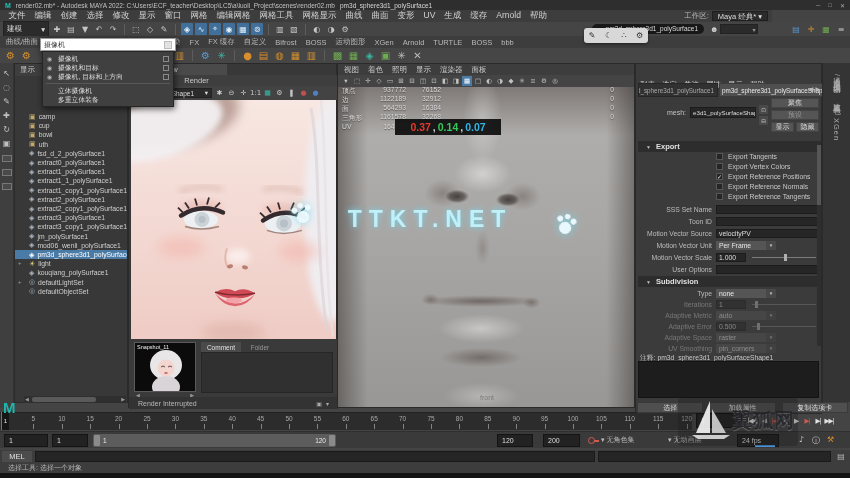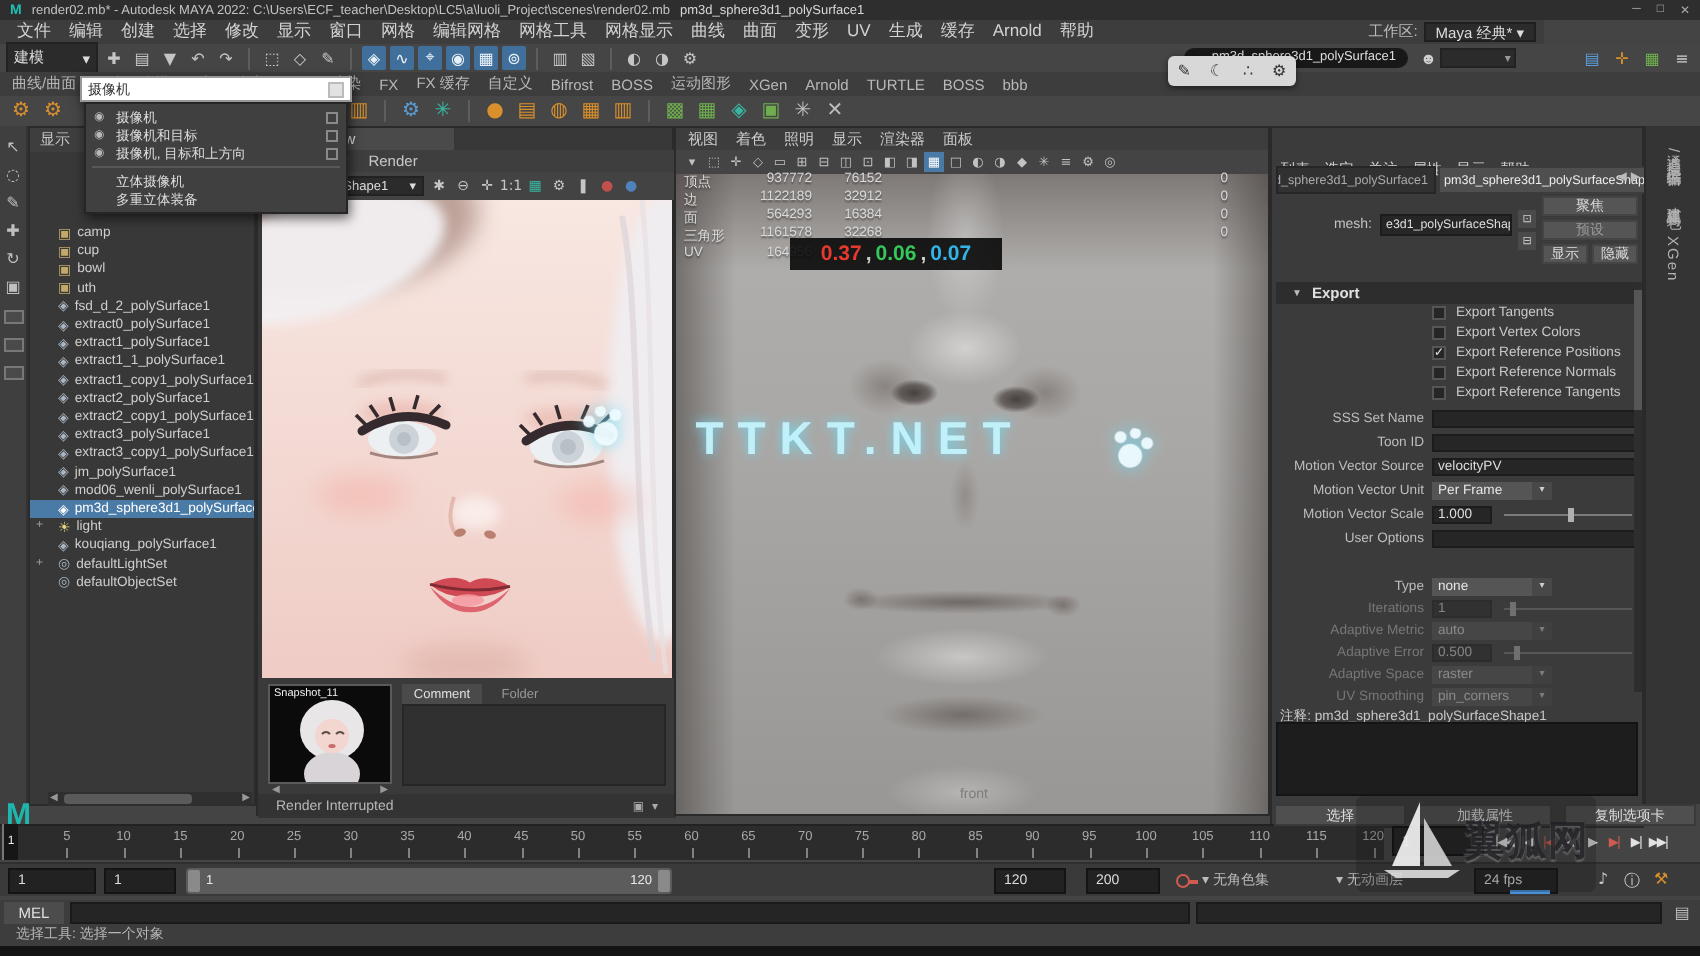--- a/index.html
+++ b/index.html
@@ -606,21 +606,21 @@
         <div class="hudrow" style="top: 59px;">
           <span class="hl">UV</span>
           <span class="ha">164956</span>
           <span class="hb"></span>
           <span class="hc"></span>
         </div>
       </div>
     <div id="vp-rgb">
       <span style="color:#e8392e">0.37</span>
         <span style="color:#cfcfcf">,</span>
-      <span style="color:#35c759">0.06</span>
+      <span style="color:#35c759">0.14</span>
         <span style="color:#cfcfcf">,</span>
       <span style="color:#32b4e6">0.07</span>
     </div>
     <div id="vp-front">front</div>
   </div>
 
   <div id="attred">
     <div id="ae-menus">
         <span class="mi2">列表</span>
         <span class="mi2">选定</span>
@@ -721,20 +721,24 @@
           <span class="flab">Adaptive Space</span>
           <span class="fsel">raster</span>
           <span class="farr">▾</span>
         </div>
         <div class="aef dis" style="top: 280px;">
           <span class="flab">UV Smoothing</span>
           <span class="fsel">pin_corners</span>
           <span class="farr">▾</span>
         </div>
       </div>
+    <div class="aehdr" style="top:212px">
+      <span class="tri">▼</span>
+      <span>Subdivision</span>
+    </div>
     <div id="ae-notes">
       <span>注释:</span> <span>pm3d_sphere3d1_polySurfaceShape1</span>
     </div>
     <div id="ae-notesbox"></div>
     <div id="ae-scroll">
         <div class="thumb"></div>
       </div>
   </div>
   <div id="ae-btns">
       <span class="aebtn">选择</span>

